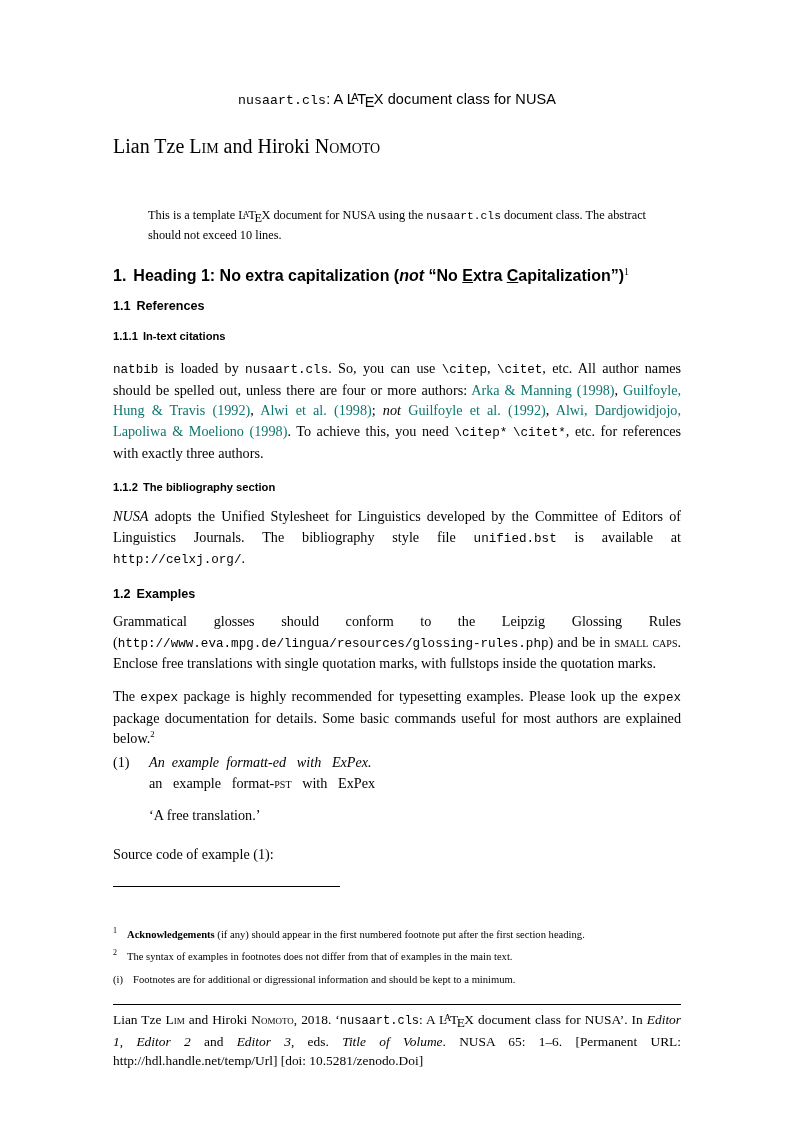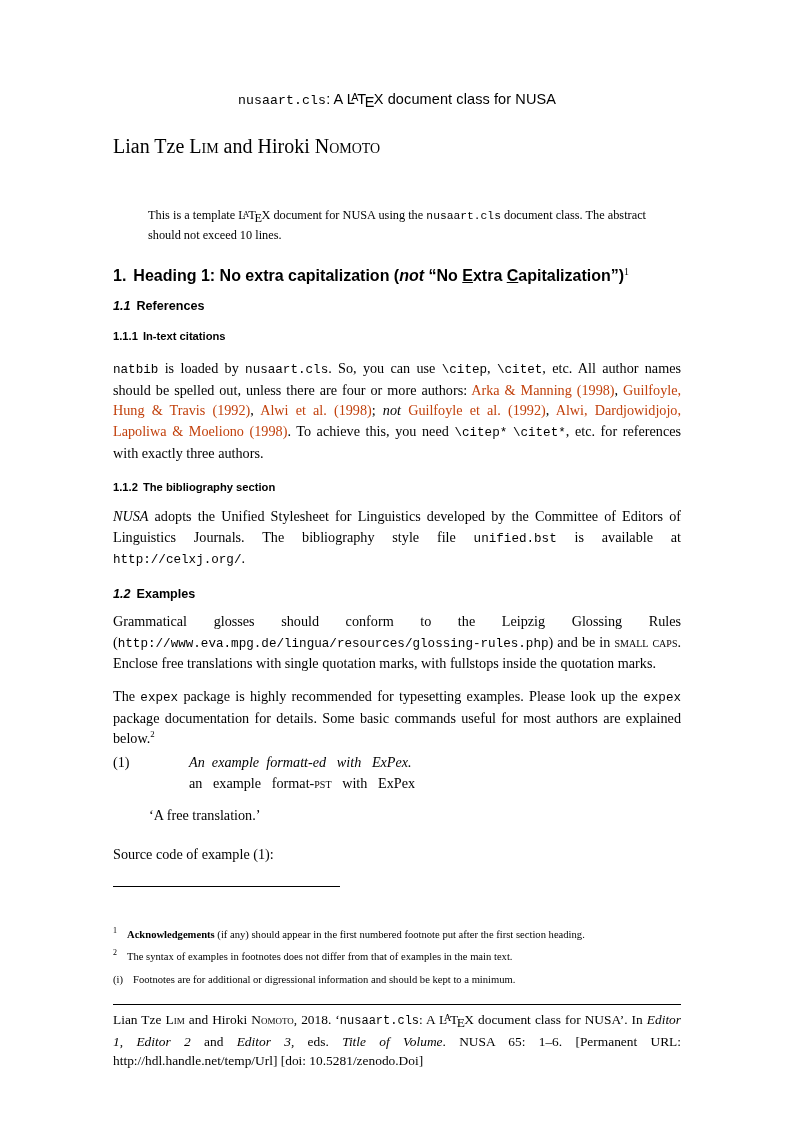--- a/index.html
+++ b/index.html
@@ -82,21 +82,21 @@
     font-size: 12.6px;
     line-height: 1.2;
   }
   .h3 {
     font-family: "Liberation Sans", "DejaVu Sans", sans-serif;
     font-weight: bold;
     font-size: 11.2px;
     line-height: 1.2;
   }
   .h1 .num { margin-right: 7px; }
-  .h2 .num { margin-right: 6px; font-style: italic; }
+  .h2 .num { margin-right: 6px; }
   .h3 .num { margin-right: 5px; }
   .ital { font-style: italic; }
   .ul { text-decoration: underline; text-underline-offset: 1px; }
   sup.fn {
     font-size: 0.62em;
     vertical-align: super;
     line-height: 0;
     font-weight: normal;
     font-family: "Liberation Serif", serif;
   }
@@ -105,28 +105,28 @@
   .body {
     font-size: 14.2px;
     line-height: 1.47;
     text-align: justify;
     text-justify: inter-word;
   }
   .body .mono, .mono {
     font-family: "Liberation Mono", "DejaVu Sans Mono", monospace;
     font-size: 12.6px;
   }
-  .lnk { color: #c2410c; }
+  .lnk { color: #0f766e; }
   .smallcaps { font-variant: small-caps; }
 
   
   .example { font-size: 14.2px; line-height: 1.45; }
   .ex-num { position: absolute; left: 0; top: 0; width: 36px; }
   .ex-body { margin-left: 36px; }
-  .gloss-row { white-space: nowrap; margin-left: 40px; }
+  .gloss-row { white-space: nowrap; }
   .gloss-row span { display: inline-block; }
   .gl-it { font-style: italic; }
   .free { margin-top: 12px; }
 
   
   .fnrule {
     position: absolute;
     left: 113px;
     width: 227px;
     height: 0;

